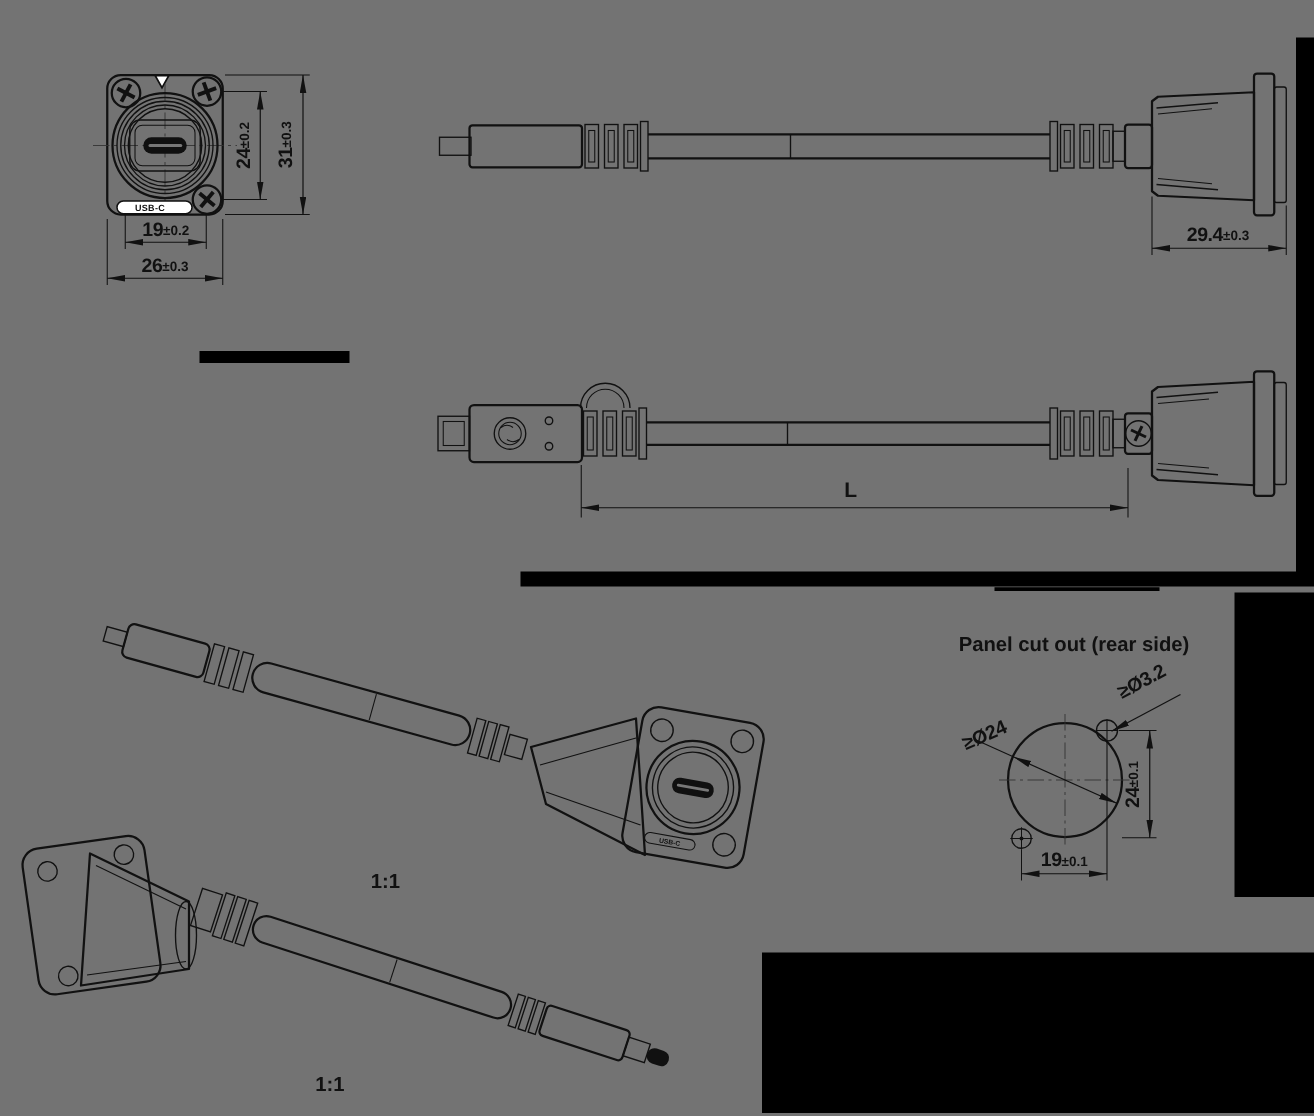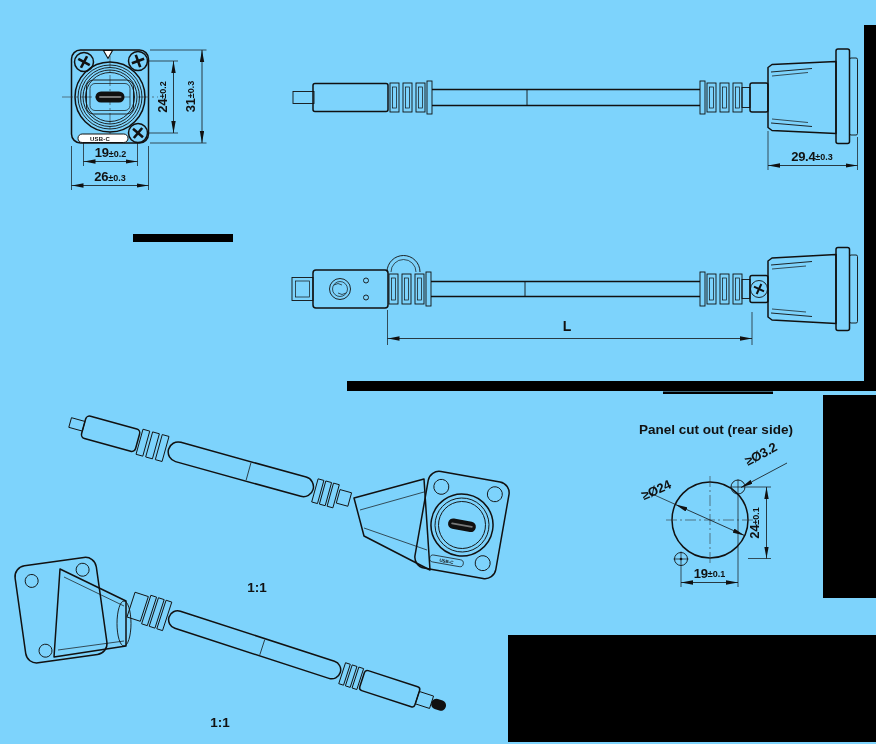--- a/index.html
+++ b/index.html
@@ -1,16 +1,16 @@
 <!DOCTYPE html>
 <html><head>
 <meta charset="utf-8">
 <style>
   html,body{margin:0;padding:0;background:#fff;}
-  #canvas{position:relative;width:876px;height:744px;background:#7dd3fc;overflow:hidden;
+  #canvas{position:relative;width:876px;height:744px;background:#737373;overflow:hidden;
           font-family:"Liberation Sans",sans-serif;}
   svg{position:absolute;left:0;top:0;}
   svg text{fill:#111;font-family:"Liberation Sans",sans-serif;}
   .dv{font-size:13px;font-weight:700;letter-spacing:-0.3px;}
   .dt{font-size:9px;font-weight:700;}
   .lbl{font-size:13.5px;font-weight:600;}
   .tiny{font-size:6px;font-weight:700;letter-spacing:.2px;}
   .teeny{font-size:4.5px;font-weight:700;}
   .outline{fill:none;stroke:#111;stroke-width:1.5;stroke-linejoin:round;}
   .thin{fill:none;stroke:#111;stroke-width:0.9;}

